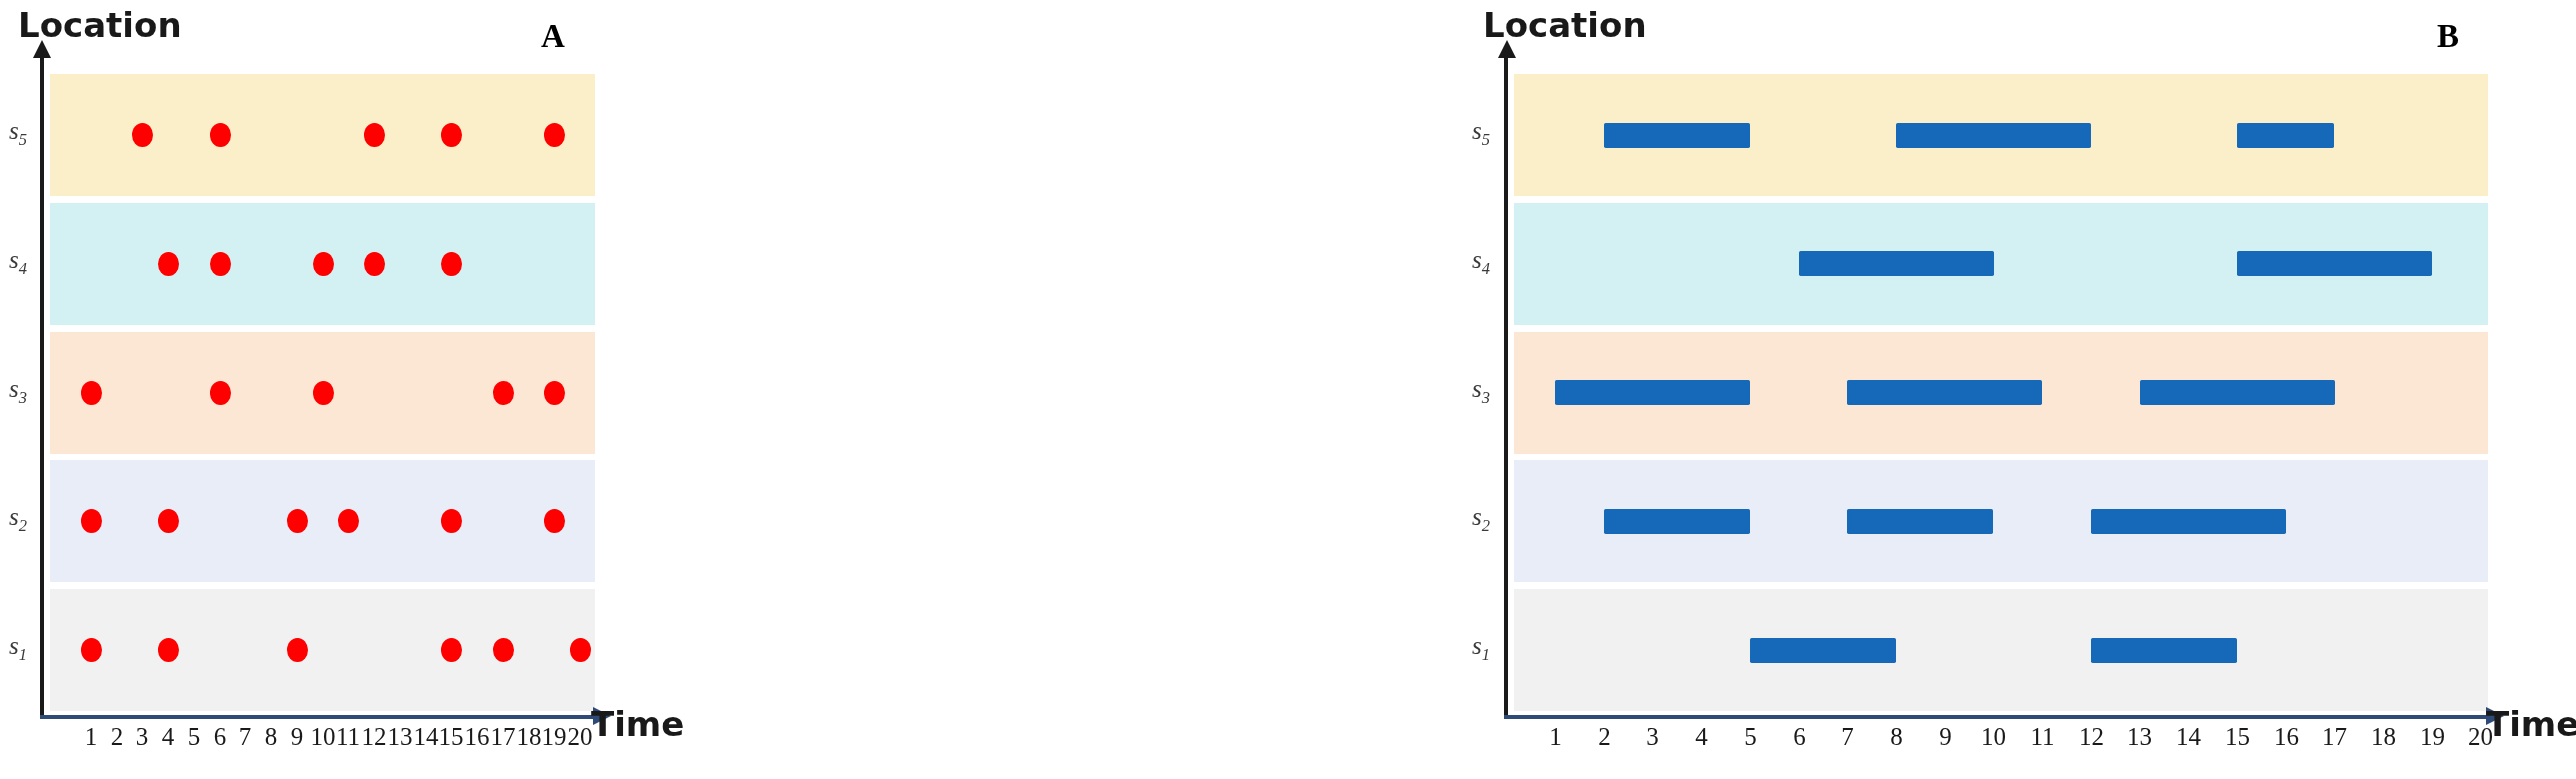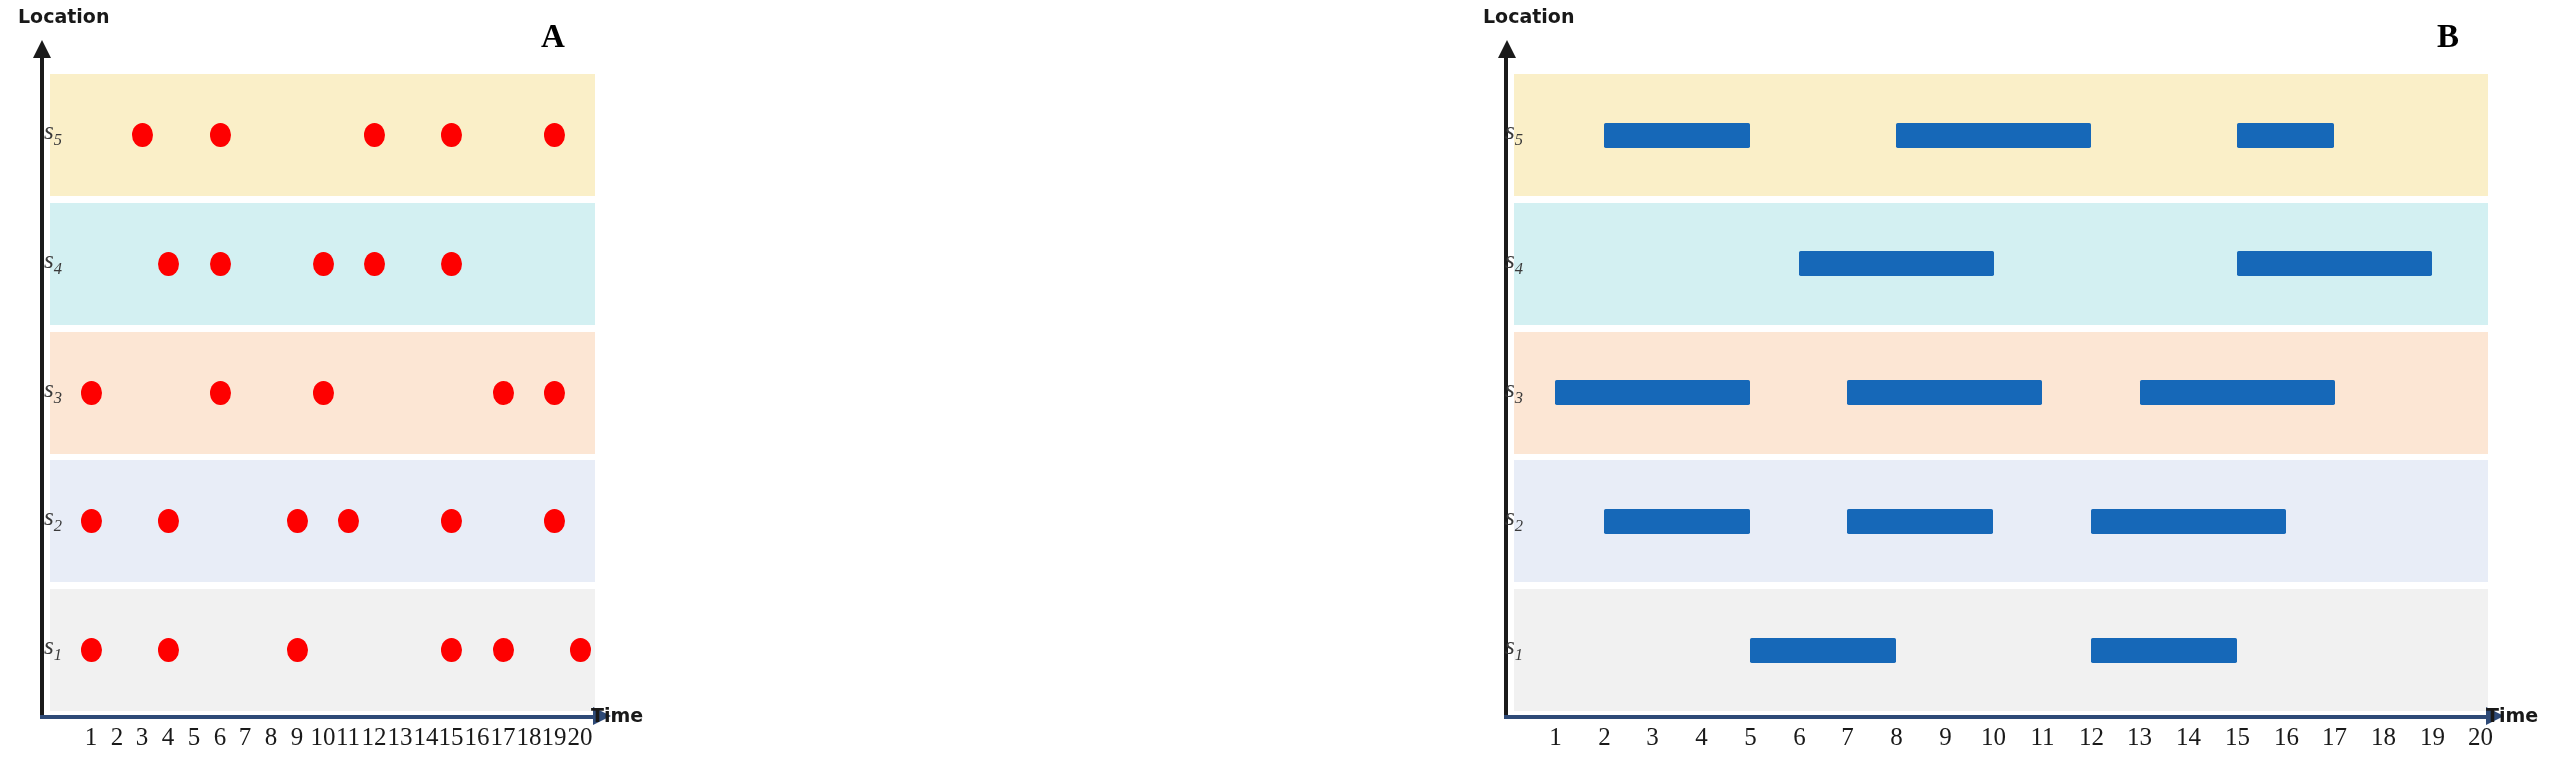--- a/index.html
+++ b/index.html
@@ -6,21 +6,21 @@
   body{width:2576px;height:780px;font-family:"Liberation Serif",serif;overflow:hidden;}
   .figure{position:relative;width:2576px;height:780px;background:#fff;}
 
   .panel{position:absolute;top:0;height:780px;}
   #panel-a{left:0;width:1288px;}
   #panel-b{left:1288px;width:1288px;}
 
   .axis-title{
     position:absolute;
     font-family:"DejaVu Sans","Liberation Sans",sans-serif;
-    font-weight:bold;font-size:19px;color:#191919;
+    font-weight:bold;font-size:34px;color:#191919;
     letter-spacing:0px;white-space:nowrap;
   }
   .panel-letter{
     position:absolute;
     font-family:"Liberation Serif",serif;
     font-weight:bold;font-size:33px;color:#000;
   }
 
   
   .y-axis{position:absolute;width:4.1px;background:#1a1a1a;}
@@ -32,21 +32,21 @@
     border-top:9px solid transparent;border-bottom:9px solid transparent;
     border-left:18px solid #2e4a77;}
 
   
   .plot{position:absolute;}
   .band{position:absolute;left:0;width:100%;}
   .row-label{
     position:absolute;
     font-family:"Liberation Serif",serif;
     font-style:italic;font-size:25px;color:#3a3a3a;
-    white-space:nowrap;text-align:left;margin-left:44px;
+    white-space:nowrap;text-align:center;
   }
   .row-label sub{font-size:16.5px;font-style:italic;}
 
   .dot{position:absolute;border-radius:50%;}
   .bar{position:absolute;border-radius:1.7px;}
 
   .tick-label{
     position:absolute;
     font-family:"Liberation Serif",serif;
     font-size:25px;color:#1a1a1a;

